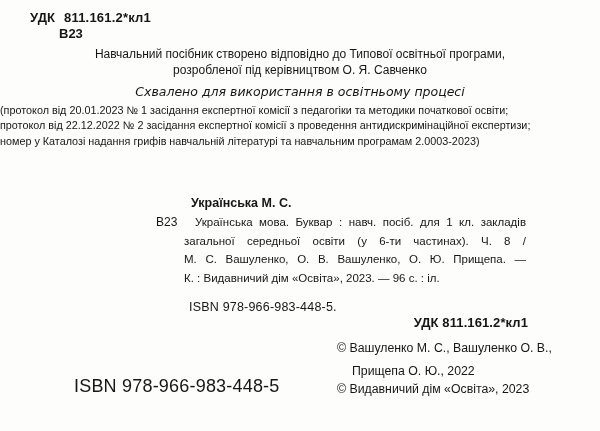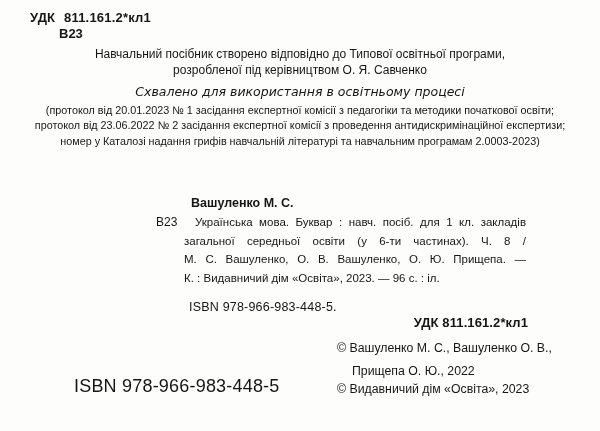--- a/index.html
+++ b/index.html
@@ -49,21 +49,21 @@
     text-align: center;
     font-family: "DejaVu Sans", sans-serif;
     font-style: italic;
     font-size: 12.5px;
     white-space: nowrap;
   }
   .protocol {
     left: 0;
     top: 103px;
     width: 600px;
-    text-align: center;
+    text-align: left;
     font-size: 10.8px;
     line-height: 15.3px;
     white-space: nowrap;
   }
   .bib-heading {
     left: 191px;
     top: 196px;
     font-size: 12.5px;
     font-weight: 700;
   }
@@ -125,25 +125,25 @@
 
   <div class="abs program-note">
     <div>Навчальний посібник створено відповідно до Типової освітньої програми,</div>
     <div>розробленої під керівництвом О. Я. Савченко</div>
   </div>
 
   <div class="abs approved">Схвалено для використання в освітньому процесі</div>
 
   <div class="abs protocol">
     <div>(протокол від 20.01.2023 № 1 засідання експертної комісії з педагогіки та методики початкової освіти;</div>
-    <div>протокол від 23.06.2022 № 2 засідання експертної комісії з проведення антидискримінаційної експертизи;</div>
+    <div>протокол від 22.12.2022 № 2 засідання експертної комісії з проведення антидискримінаційної експертизи;</div>
     <div>номер у Каталозі надання грифів навчальній літературі та навчальним програмам 2.0003-2023)</div>
   </div>
 
-  <div class="abs bib-heading">Вашуленко М. С.</div>
+  <div class="abs bib-heading">Українська М. С.</div>
 
   <div class="abs bib-code">В23</div>
 
   <div class="abs bib-block">
     <div class="bib-line first">Українська мова. Буквар : навч. посіб. для 1 кл. закладів</div>
     <div class="bib-line">загальної середньої освіти (у 6-ти частинах). Ч. 8 /</div>
     <div class="bib-line">М. С. Вашуленко, О. В. Вашуленко, О. Ю. Прищепа. —</div>
     <div class="bib-line last">К. : Видавничий дім «Освіта», 2023. — 96 с. : іл.</div>
   </div>
 

